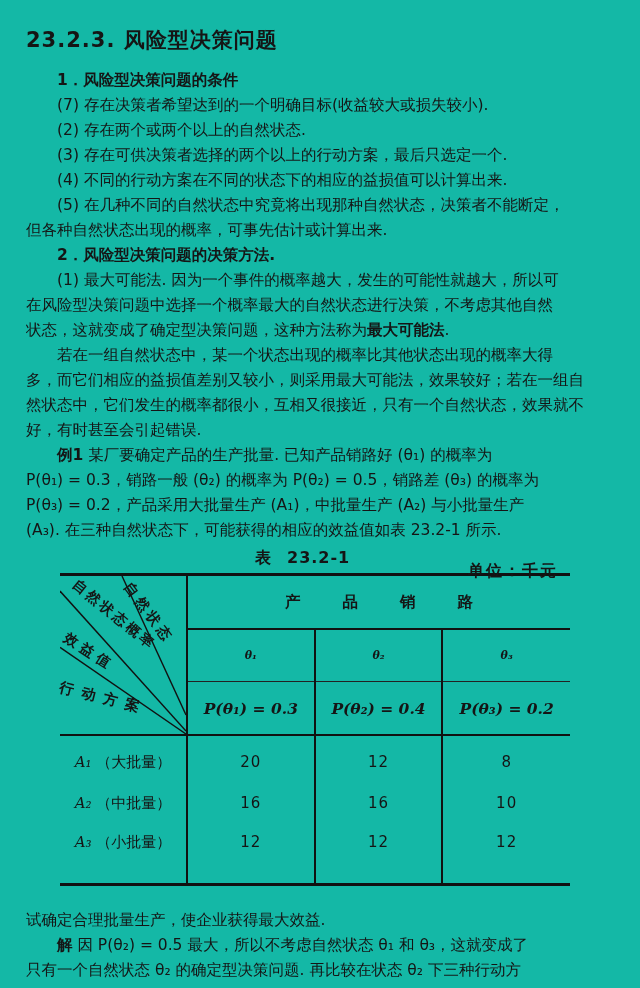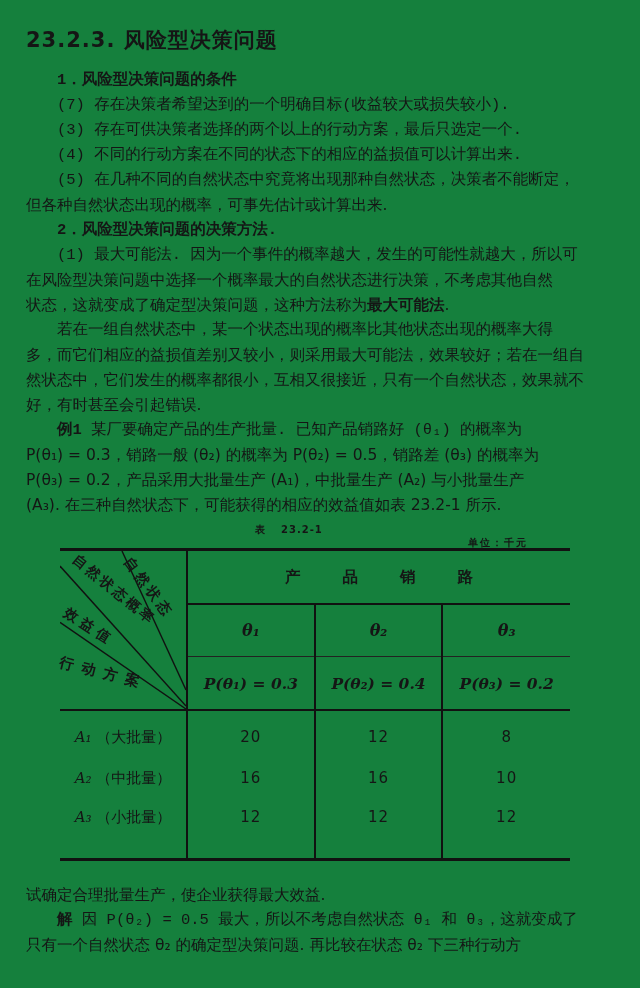--- a/index.html
+++ b/index.html
@@ -1,39 +1,39 @@
 <!DOCTYPE html>
 <html><head>
 <meta charset="utf-8">
 <style>
   html,body{margin:0;padding:0;background:#888;}
   .page{
     position:relative; width:640px; height:988px; margin:0 auto;
-    background:#15803d; color:#151515; box-sizing:border-box;
+    background:#14b8a6; color:#151515; box-sizing:border-box;
     padding:24px 22px 0 26px; overflow:hidden;
     font-family:"DejaVu Sans","Liberation Sans",sans-serif;
   }
   .title{font-size:21px; font-weight:bold; letter-spacing:1px; margin:2px 0 14px 0; white-space:nowrap;}
   .line{font-size:15.5px; line-height:25px; height:25px; white-space:nowrap; overflow:hidden;}
-  .line.indent{padding-left:31px;font-family:Liberation Mono, monospace;}
+  .line.indent{padding-left:31px;}
   .line .b{font-weight:bold;}
   .mathv{font-family:"DejaVu Serif","Liberation Serif",serif; font-style:italic;}
-  .caption-row{position:relative; height:27px; margin-top:3px; font-size:10px;}
+  .caption-row{position:relative; height:27px; margin-top:3px; font-size:16px;}
   .caption-main{position:absolute; left:229px; top:2px; font-weight:bold; letter-spacing:2px;}
   .caption-main .num{margin-left:14px; letter-spacing:1px;}
   .caption-unit{position:absolute; left:442px; top:15px; font-weight:bold; letter-spacing:2px;}
   table.decision{
     border-collapse:collapse; table-layout:fixed;
     margin-left:34px; width:510px;
     border-top:3.5px solid #111; border-bottom:3px solid #111;
   }
   table.decision td{padding:0; text-align:center; vertical-align:middle; font-size:15.5px;}
   td.corner{width:126px; height:157px; border-right:2.5px solid #111; border-bottom:2.5px solid #111; position:relative;}
   td.group-hd{height:52px; border-bottom:2px solid #111; letter-spacing:42px; text-indent:42px; font-size:16px; font-weight:bold;}
-  tr.state-row td{height:51px; border-bottom:1.5px solid #222; font-family:"DejaVu Serif","Liberation Serif",serif; font-style:italic; font-size:16px; font-weight:bold;}
+  tr.state-row td{height:51px; border-bottom:1.5px solid #222; font-family:"DejaVu Serif","Liberation Serif",serif; font-style:italic; font-size:11px; font-weight:bold;}
   tr.prob-row td{height:52px; border-bottom:2.5px solid #111; font-family:"DejaVu Serif","Liberation Serif",serif; font-style:italic; font-size:15.5px; font-weight:bold;}
   td.v-div{border-left:2px solid #111;}
   tr.body-row td{height:38px; font-size:15px;}
   tr.body-row:first-child td{height:44px; padding-top:4px;}
   tr.body-row:last-child td{height:40px; padding-bottom:21px;}
   td.row-label{border-right:2.5px solid #111; font-size:15.5px; white-space:nowrap;}
   td.val{letter-spacing:1px;}
   .corner svg{position:absolute; left:0; top:0; width:100%; height:100%;}
   .diag-label{position:absolute; transform-origin:0 0; white-space:nowrap; font-size:14px; font-weight:bold;}
   .dl-states{left:74px; top:3px; transform:rotate(53deg); letter-spacing:4px;}
@@ -45,20 +45,21 @@
 </head>
 <body>
 
 <div class="page">
 
   <div class="title">23.2.3. 风险型决策问题</div>
 
   <div id="body-lines">
       <div class="line indent"><span class="b">1．风险型决策问题的条件</span></div>
       <div class="line indent"><span>(7) 存在决策者希望达到的一个明确目标(收益较大或损失较小).</span></div>
+      <div class="line indent"><span>(2) 存在两个或两个以上的自然状态.</span></div>
       <div class="line indent"><span>(3) 存在可供决策者选择的两个以上的行动方案，最后只选定一个.</span></div>
       <div class="line indent"><span>(4) 不同的行动方案在不同的状态下的相应的益损值可以计算出来.</span></div>
       <div class="line indent"><span>(5) 在几种不同的自然状态中究竟将出现那种自然状态，决策者不能断定，</span></div>
       <div class="line"><span>但各种自然状态出现的概率，可事先估计或计算出来.</span></div>
       <div class="line indent"><span class="b">2．风险型决策问题的决策方法.</span></div>
       <div class="line indent"><span>(1) 最大可能法. 因为一个事件的概率越大，发生的可能性就越大，所以可</span></div>
       <div class="line"><span>在风险型决策问题中选择一个概率最大的自然状态进行决策，不考虑其他自然</span></div>
       <div class="line"><span>状态，这就变成了确定型决策问题，这种方法称为</span><span class="b">最大可能法</span><span>.</span></div>
       <div class="line indent"><span>若在一组自然状态中，某一个状态出现的概率比其他状态出现的概率大得</span></div>
       <div class="line"><span>多，而它们相应的益损值差别又较小，则采用最大可能法，效果较好；若在一组自</span></div>

